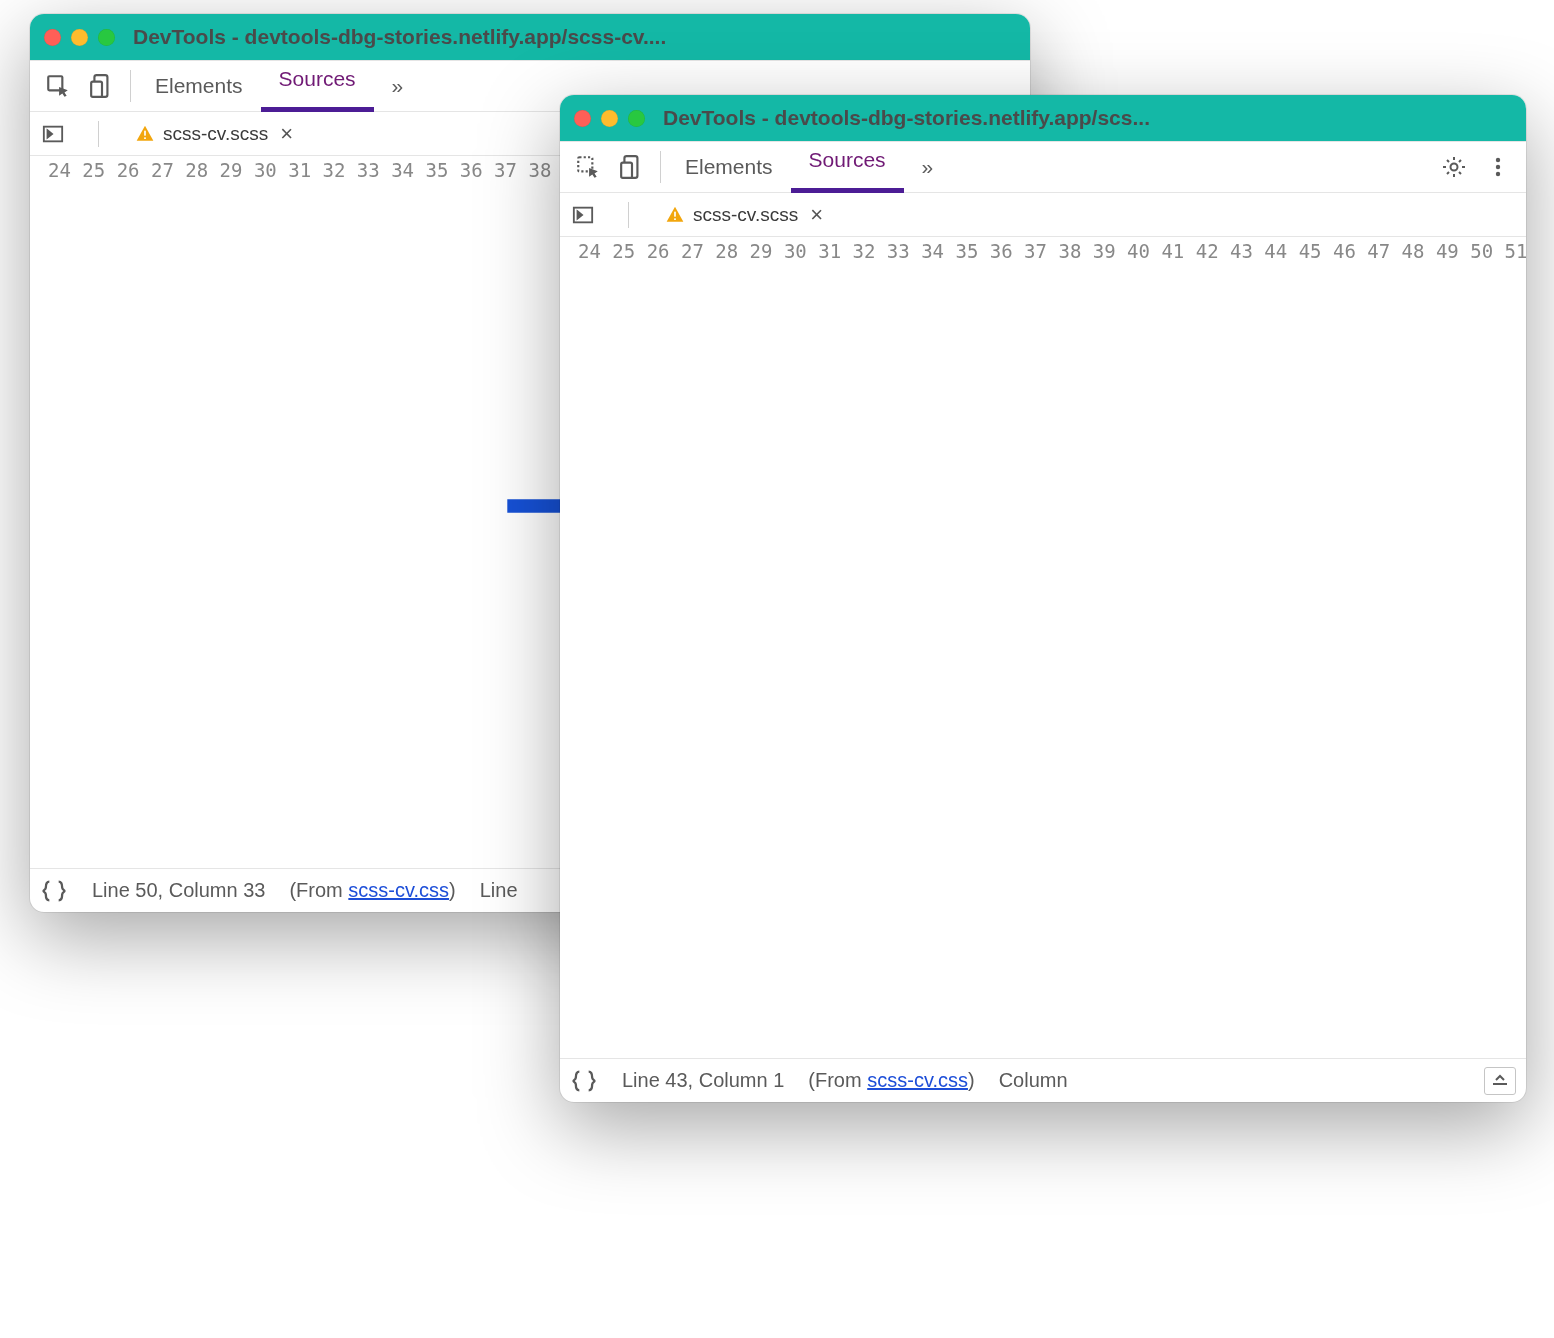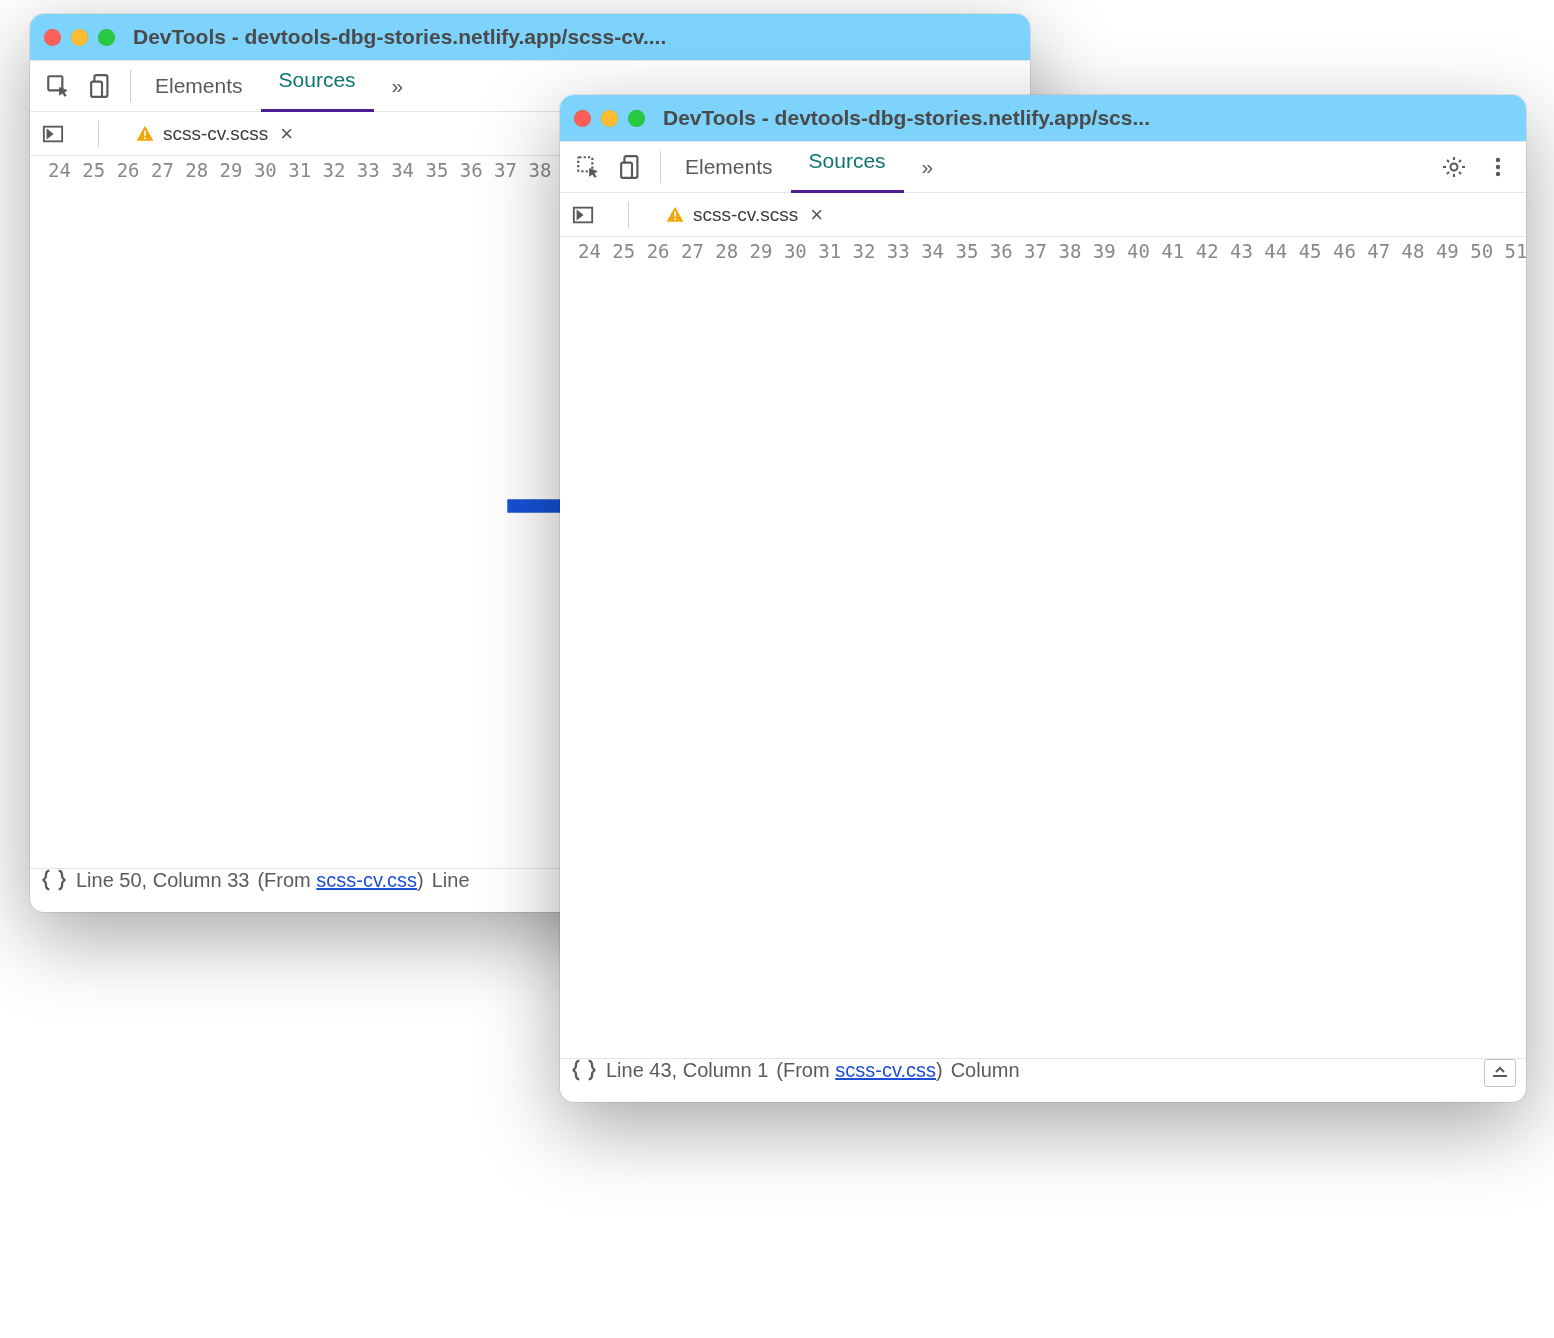--- a/index.html
+++ b/index.html
@@ -19,21 +19,21 @@
     display: flex;
     flex-direction: column;
   }
   .w1 { left: 30px; top: 14px; width: 1000px; height: 898px; }
   .w2 { left: 560px; top: 95px; width: 966px; height: 1007px; }
   .titlebar {
     display: flex;
     align-items: center;
     height: 46px;
     padding: 0 14px;
-    background: #7dd3fc;
+    background: #14b8a6;
     gap: 10px;
   }
   .tbtn { width: 17px; height: 17px; border-radius: 50%; box-shadow: inset 0 0 0 0.5px rgba(0,0,0,0.1); }
   .tbtn.red { background: #ff5f57; }
   .tbtn.yellow { background: #febc2e; }
   .tbtn.green { background: #28c840; }
   .title-text {
     font-weight: 600;
     font-size: 21px;
     color: #4a4a4a;
@@ -66,22 +66,22 @@
   }
   .tab {
     padding: 12px 18px;
     height: 52px;
     display: flex;
     align-items: center;
     font-size: 21px;
     color: #5a5a5a;
   }
   .tab.active {
-    color: #0f766e;
-    border-bottom: 3px solid #4c1d95;
+    color: #701a75;
+    border-bottom: 5px solid #4c1d95;
     padding-top: 3px;
   }
   .filebar {
     display: flex;
     align-items: center;
     height: 44px;
     border-bottom: 1px solid #e5e5e5;
     padding: 0 4px;
     gap: 20px;
   }
@@ -124,27 +124,27 @@
     padding: 2px 0 2px 6px;
     white-space: pre;
     position: relative;
     flex: 1;
     overflow: hidden;
   }
   .tok-var { color: #333; }
   .tok-sel { color: #c80067; }
   .statusbar {
     display: flex;
-    align-items: flex-start;
+    align-items: center;
     height: 44px;
     border-top: 1px solid #e5e5e5;
     padding: 0 10px;
     font-size: 20px;
     color: #5a5a5a;
-    gap: 8px;
+    gap: 24px;
     white-space: nowrap;
     overflow: hidden;
   }
   .sb-link { text-decoration: underline; color: #1d4ed8; }
   .sb-spacer { flex: 1; }
   .sb-iconbox {
     width: 32px; height: 28px;
     border: 1px solid #c5c5c5;
     border-radius: 3px;
     display: flex; align-items: center; justify-content: center;

